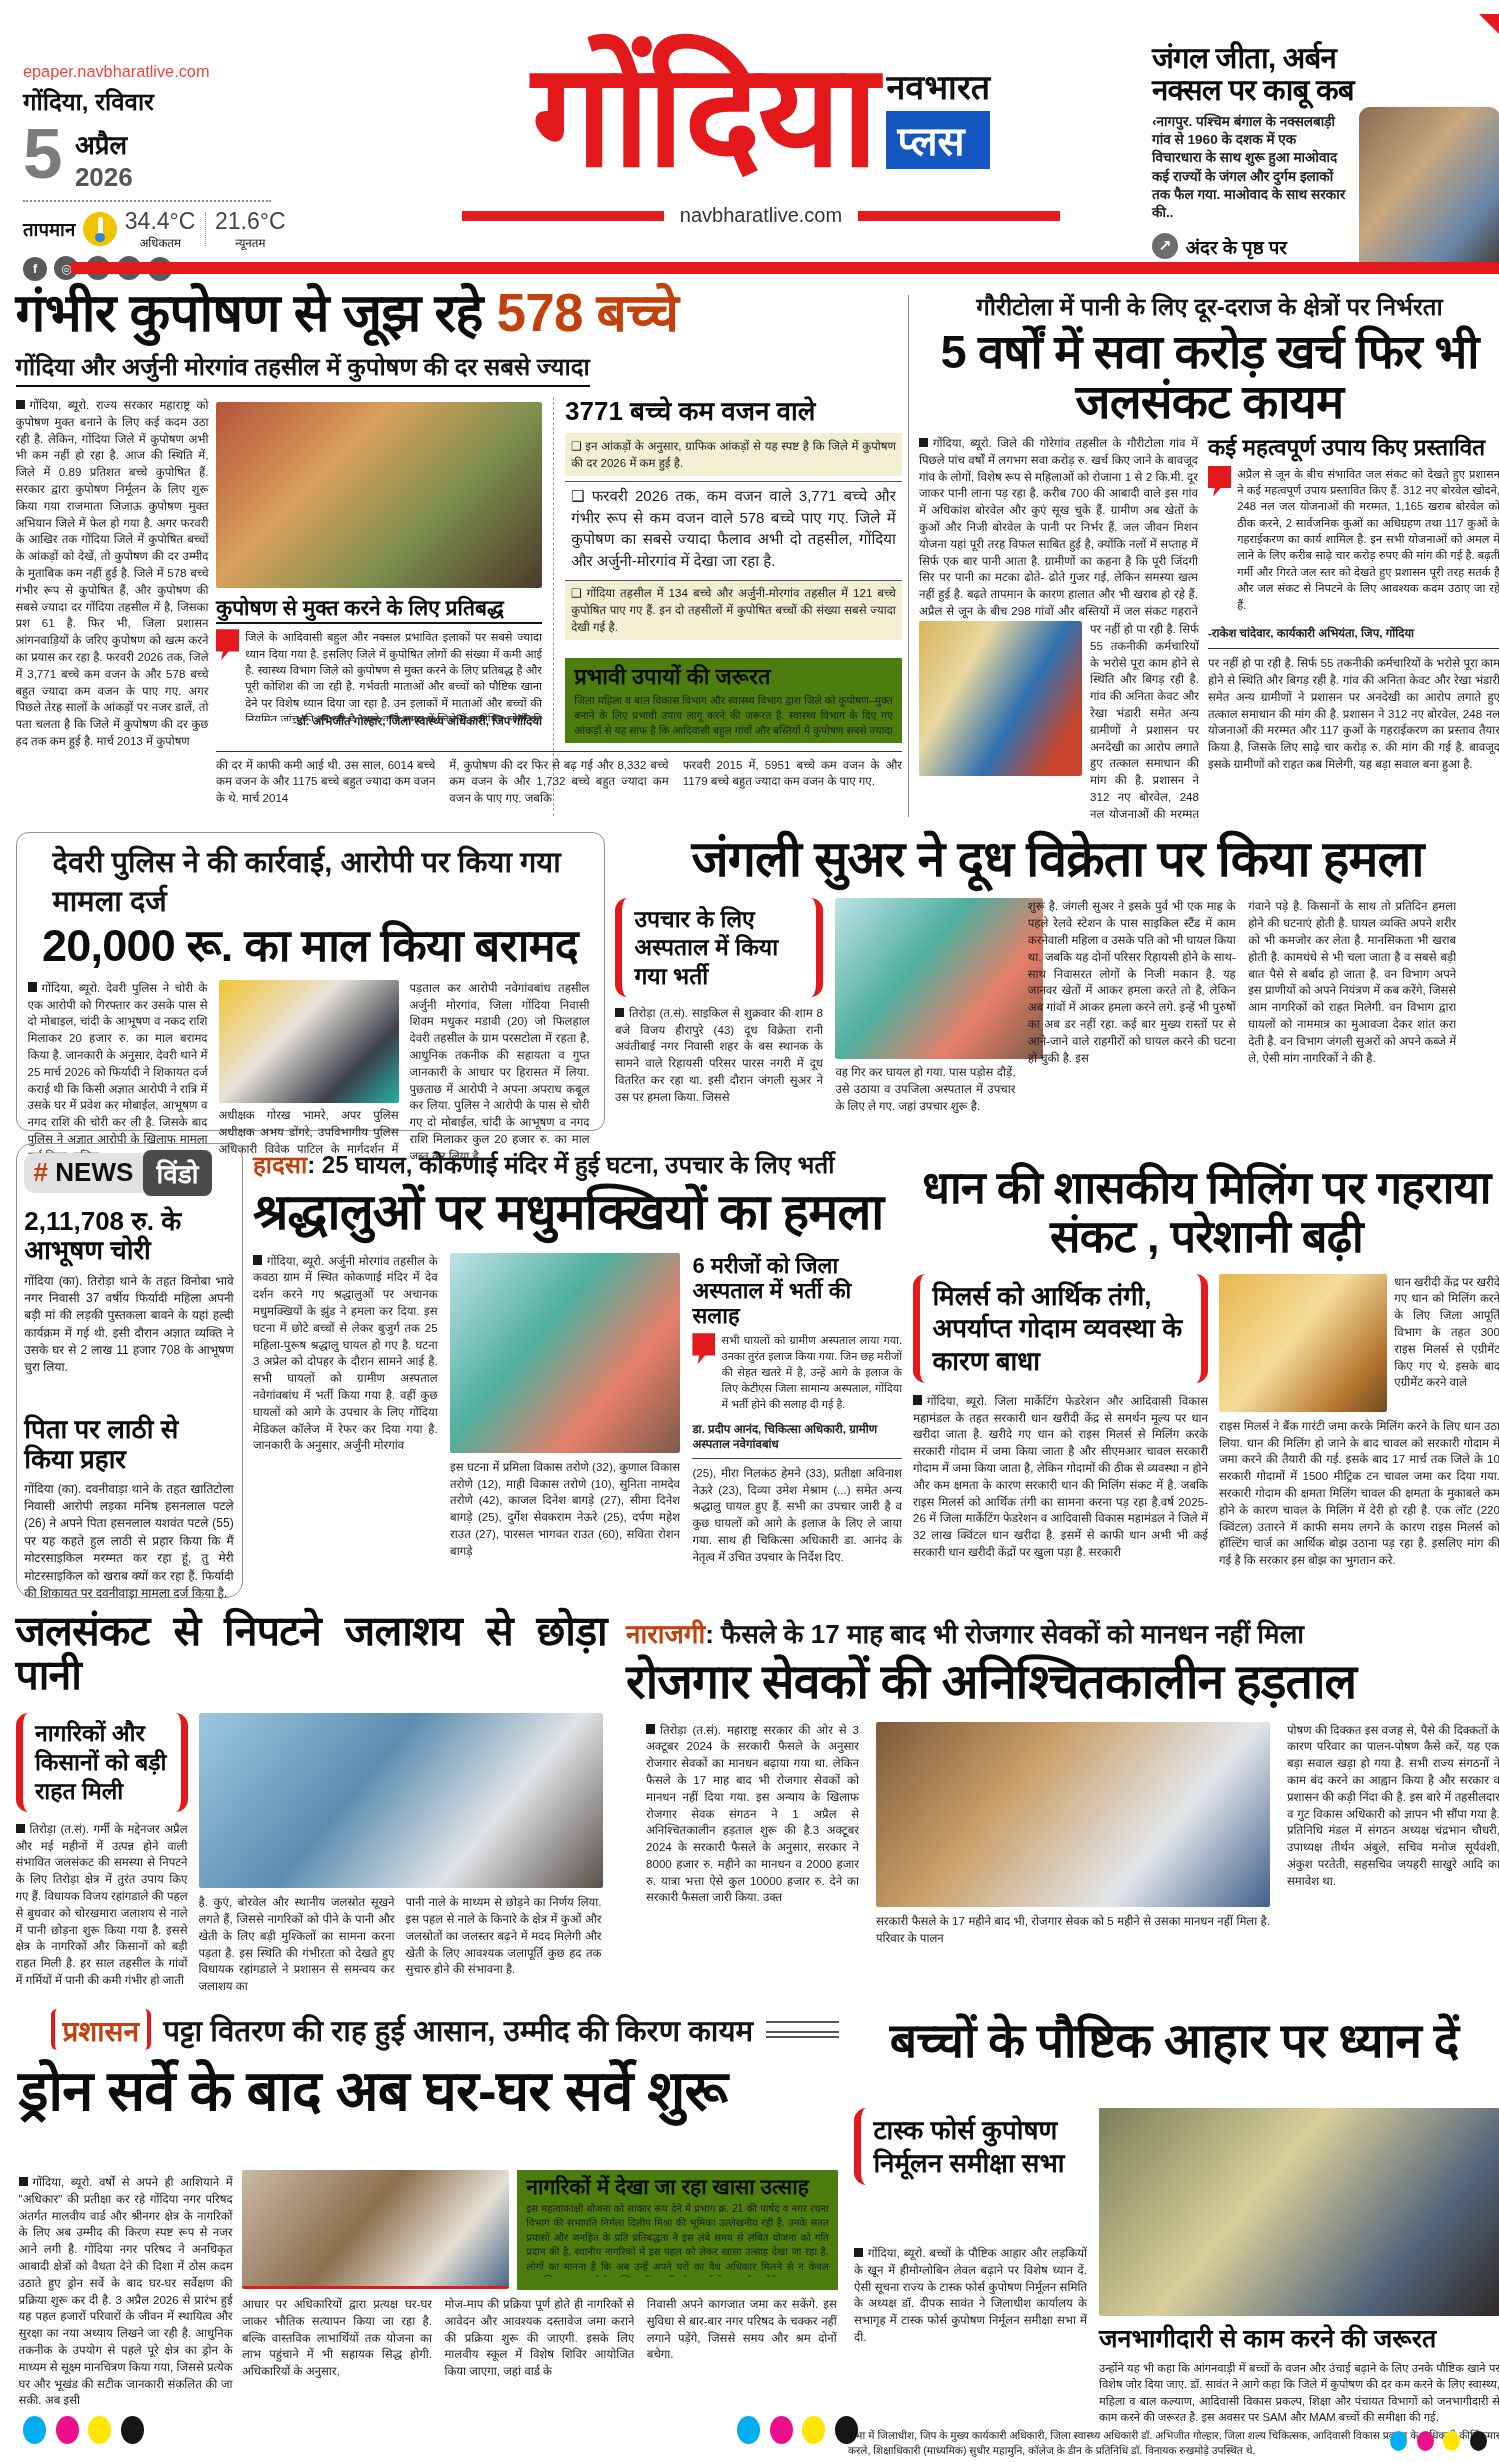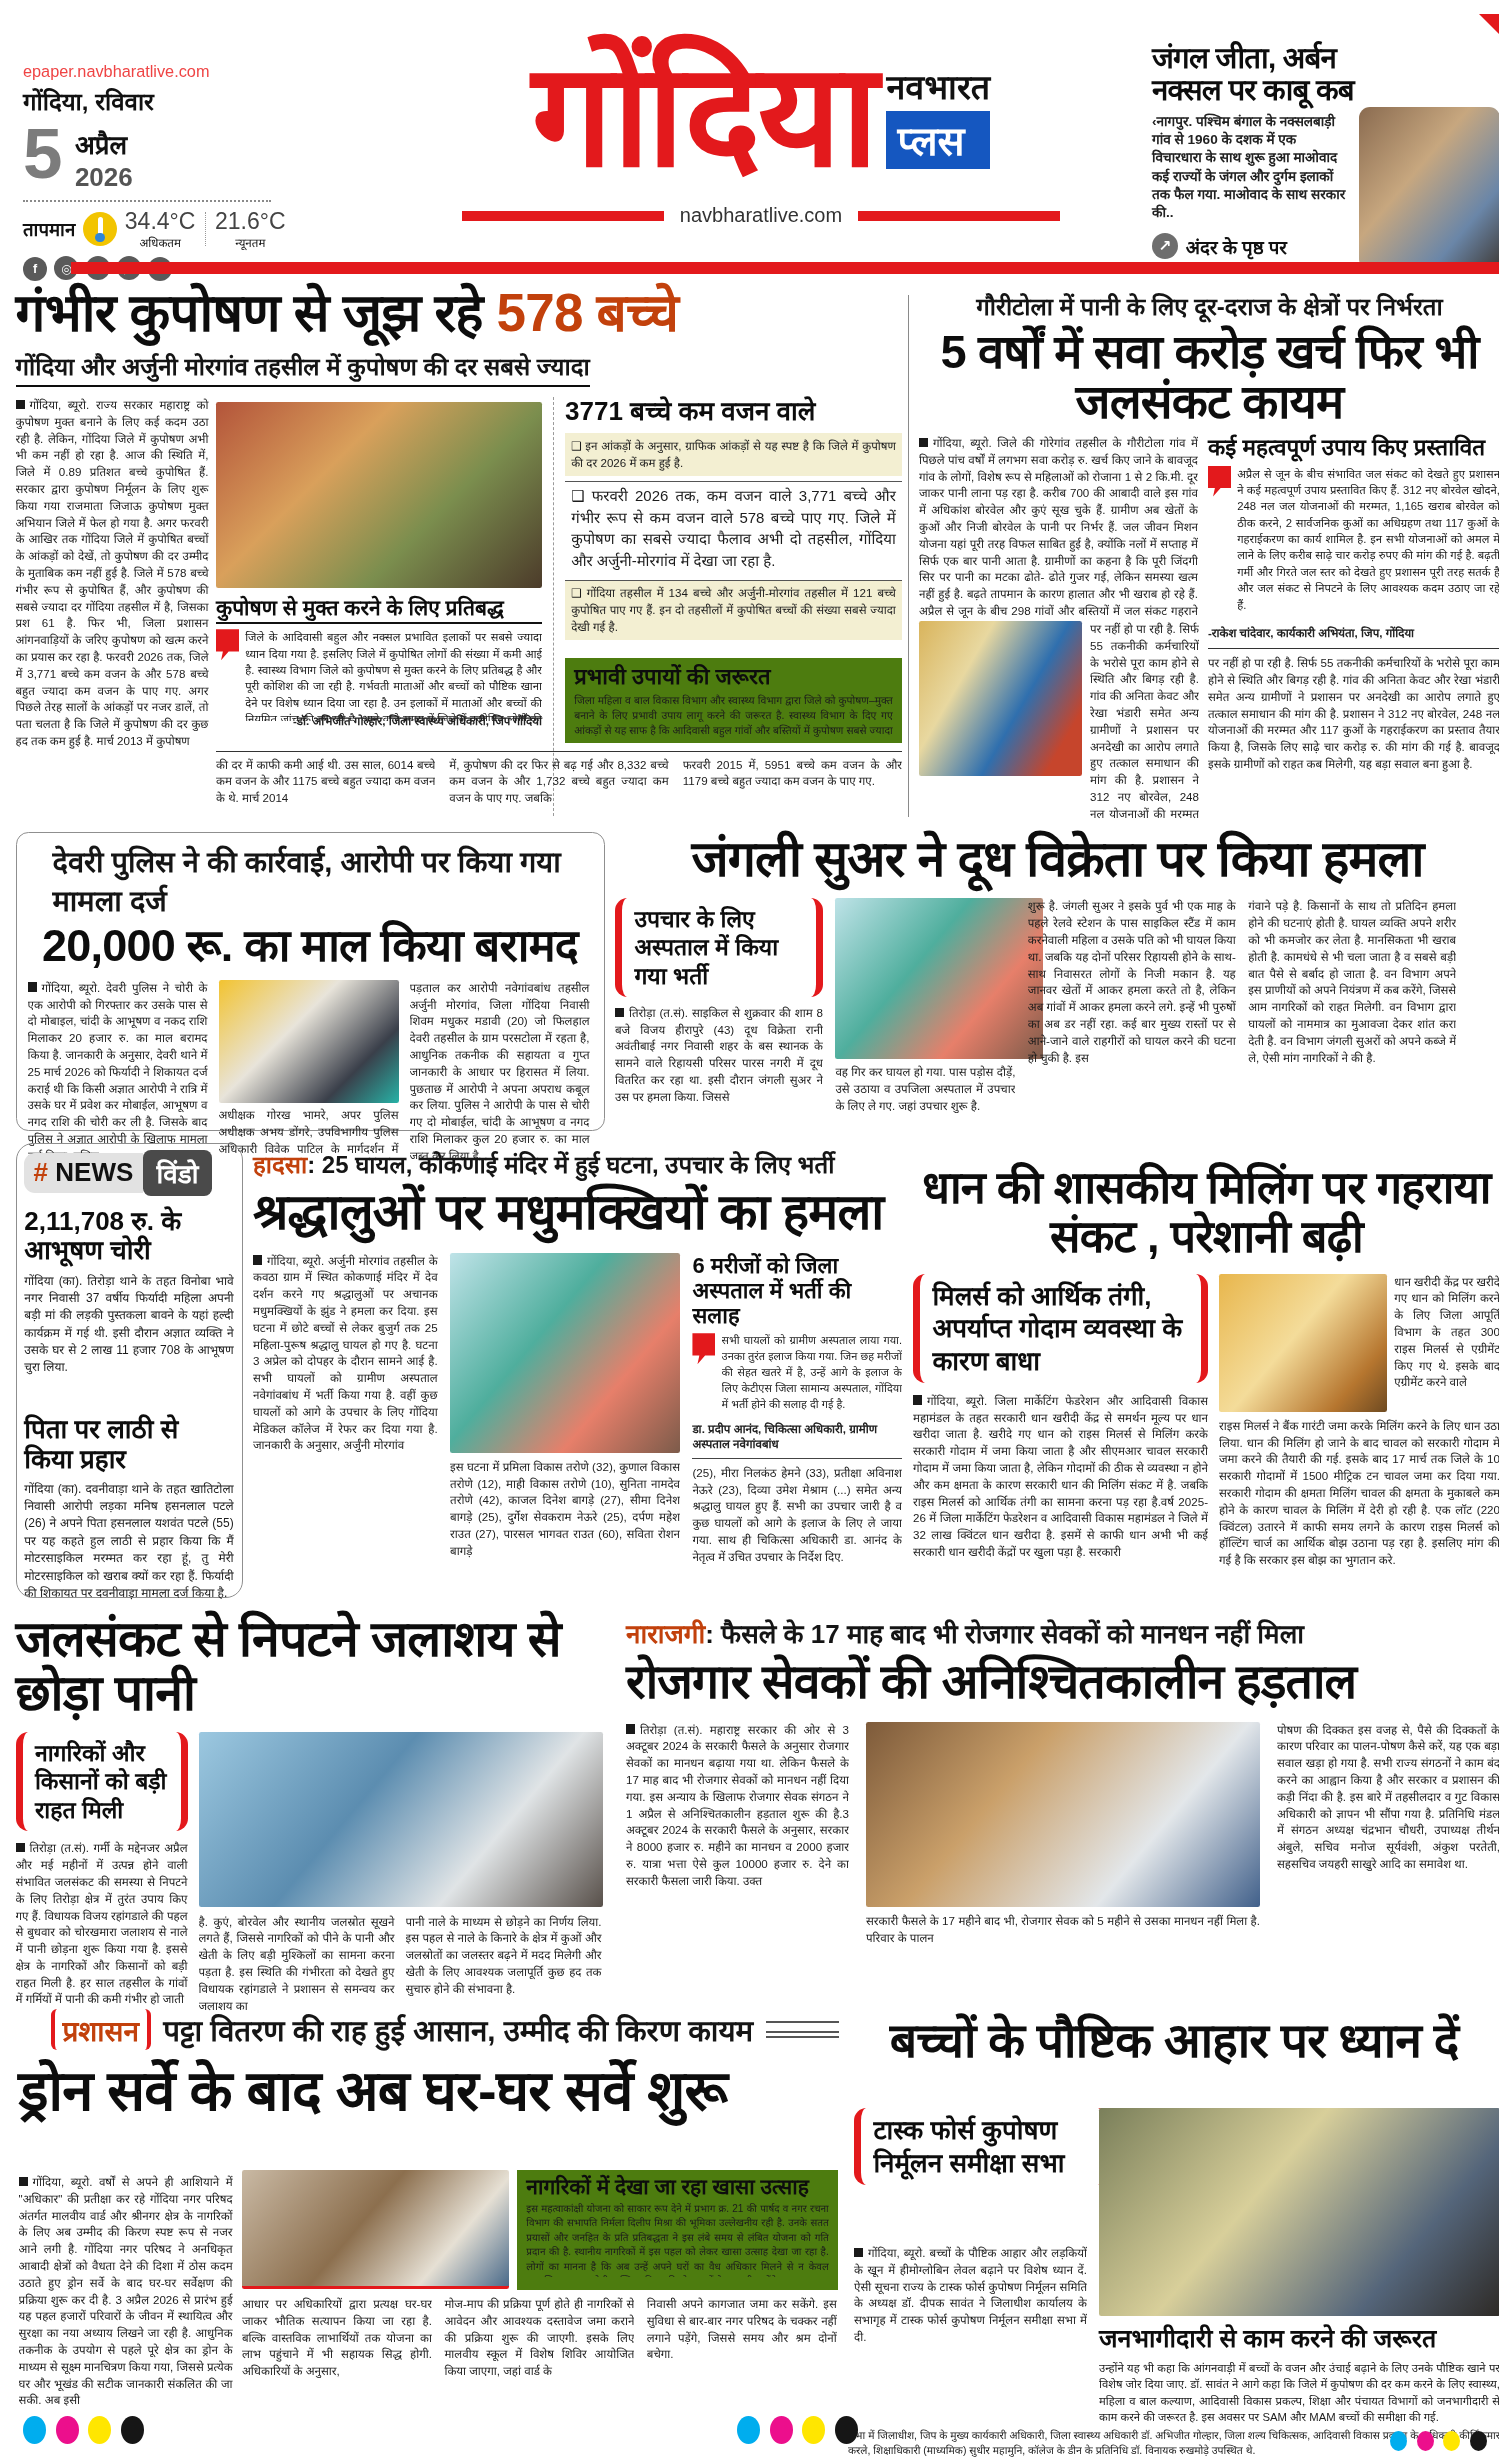--- a/index.html
+++ b/index.html
@@ -268,21 +268,21 @@
         <div style="display:flex;gap:7.8px;">
           <div class="photo ph5" style="width:168px;height:138px;"></div>
           <div class="body-txt" style="width:106px;font-size:11.6px;height:138px;">धान खरीदी केंद्र पर खरीदे गए धान को मिलिंग करने के लिए जिला आपूर्ति विभाग के तहत 300 राइस मिलर्स से एग्रीमेंट किए गए थे. इसके बाद एग्रीमेंट करने वाले</div>
         </div>
         <div class="body-txt" style="font-size:11.6px;margin-top:6.2px;height:194px;">राइस मिलर्स ने बैंक गारंटी जमा करके मिलिंग करने के लिए धान उठा लिया. धान की मिलिंग हो जाने के बाद चावल को सरकारी गोदाम में जमा करने की तैयारी की गई. इसके बाद 17 मार्च तक जिले के 10 सरकारी गोदामों में 1500 मीट्रिक टन चावल जमा कर दिया गया. सरकारी गोदाम की क्षमता मिलिंग चावल की क्षमता के मुकाबले कम होने के कारण चावल के मिलिंग में देरी हो रही है. एक लॉट (220 क्विंटल) उतारने में काफी समय लगने के कारण राइस मिलर्स को हॉल्टिंग चार्ज का आर्थिक बोझ उठाना पड़ रहा है. इसलिए मांग की गई है कि सरकार इस बोझ का भुगतान करे.</div>
       </div>
     </div>
   </div>
 
   <div class="abs" style="left:15.5px;top:1612px;width:598px;">
-    <div class="hdl" style="font-size:50px;">जलसंकट से निपटने जलाशय से छोड़ा पानी</div>
+    <div class="hdl" style="font-size:41px;font-family:Liberation Mono, monospace;">जलसंकट से निपटने जलाशय से छोड़ा पानी</div>
     <div style="display:flex;gap:11px;margin-top:12.4px;">
       <div style="width:172px;">
         <div class="bracket">
           <div class="t">नागरिकों और किसानों को बड़ी राहत मिली</div>
         </div>
         <div class="body-txt" style="font-size:11.6px;margin-top:9.3px;height:179px;">
           <span class="sq"></span><span>तिरोड़ा (त.सं). गर्मी के मद्देनजर अप्रैल और मई महीनों में उत्पन्न होने वाली संभावित जलसंकट की समस्या से निपटने के लिए तिरोड़ा क्षेत्र में तुरंत उपाय किए गए हैं. विधायक विजय रहांगडाले की पहल से बुधवार को चोरखमारा जलाशय से नाले में पानी छोड़ना शुरू किया गया है. इससे क्षेत्र के नागरिकों और किसानों को बड़ी राहत मिली है. हर साल तहसील के गांवों में गर्मियों में पानी की कमी गंभीर हो जाती</span>
         </div>
       </div>
       <div style="width:404px;">
@@ -293,21 +293,21 @@
         </div>
       </div>
     </div>
   </div>
 
   <div class="abs" style="left:626px;top:1615px;width:874px;">
     <div class="kick" style="font-size:26px;">
       <span class="red">नाराजगी</span><span>: फैसले के 17 माह बाद भी रोजगार सेवकों को मानधन नहीं मिला</span>
     </div>
     <div class="hdl" style="font-size:48px;margin-top:4.7px;">रोजगार सेवकों की अनिश्चितकालीन हड़ताल</div>
-    <div style="display:flex;gap:17px;margin-top:14px;">
+    <div style="display:flex;gap:17px;margin-top:14px;margin-left:20px;">
       <div class="body-txt" style="width:225px;height:225px;font-size:11.6px;">
         <span class="sq"></span><span>तिरोड़ा (त.सं). महाराष्ट्र सरकार की ओर से 3 अक्टूबर 2024 के सरकारी फैसले के अनुसार रोजगार सेवकों का मानधन बढ़ाया गया था. लेकिन फैसले के 17 माह बाद भी रोजगार सेवकों को मानधन नहीं दिया गया. इस अन्याय के खिलाफ रोजगार सेवक संगठन ने 1 अप्रैल से अनिश्चितकालीन हड़ताल शुरू की है.3 अक्टूबर 2024 के सरकारी फैसले के अनुसार, सरकार ने 8000 हजार रु. महीने का मानधन व 2000 हजार रु. यात्रा भत्ता ऐसे कुल 10000 हजार रु. देने का सरकारी फैसला जारी किया. उक्त</span>
       </div>
       <div style="width:394px;">
         <div class="photo ph8" style="width:394px;height:185px;"></div>
         <div class="body-txt" style="font-size:11.6px;margin-top:6.2px;height:34px;">सरकारी फैसले के 17 महीने बाद भी,  रोजगार सेवक को 5 महीने से उसका मानधन नहीं मिला है. परिवार के पालन</div>
       </div>
       <div class="body-txt" style="width:225px;height:225px;font-size:11.6px;">पोषण की दिक्कत इस वजह से, पैसे की दिक्कतों के कारण परिवार का पालन-पोषण कैसे करें, यह एक बड़ा सवाल खड़ा हो गया है. सभी राज्य संगठनों ने काम बंद करने का आह्वान किया है और सरकार व प्रशासन की कड़ी निंदा की है. इस बारे में तहसीलदार व गुट विकास अधिकारी को ज्ञापन भी सौंपा गया है. प्रतिनिधि मंडल में  संगठन अध्यक्ष चंद्रभान चौधरी, उपाध्यक्ष तीर्थन अंबुले, सचिव मनोज सूर्यवंशी, अंकुश परतेती, सहसचिव जयहरी साखुरे आदि का समावेश था.</div>
     </div>
   </div>

